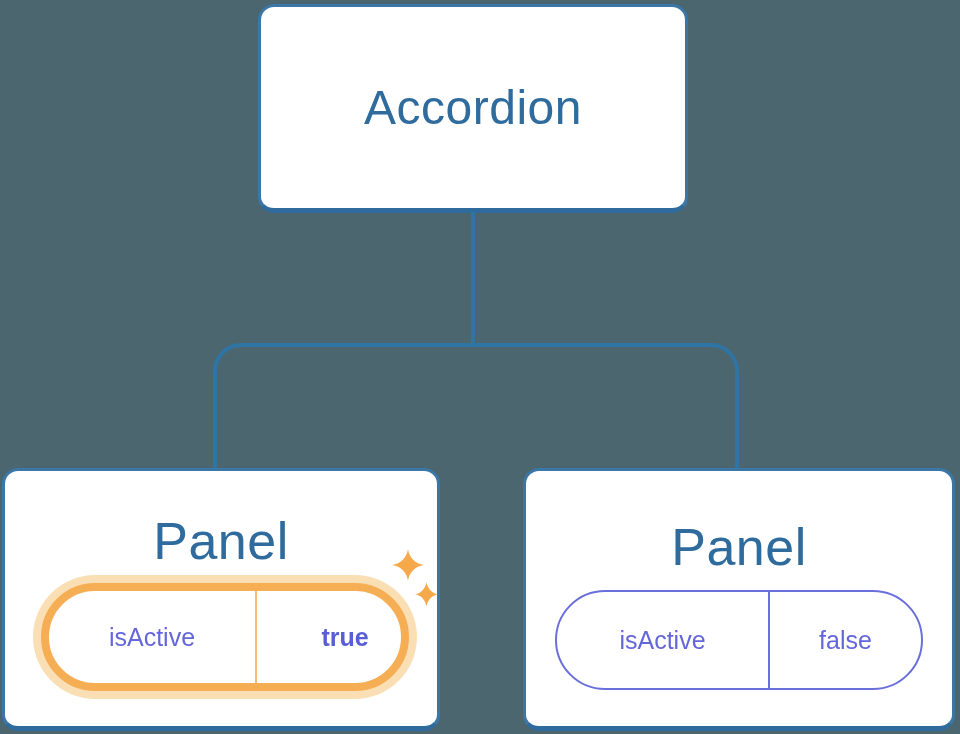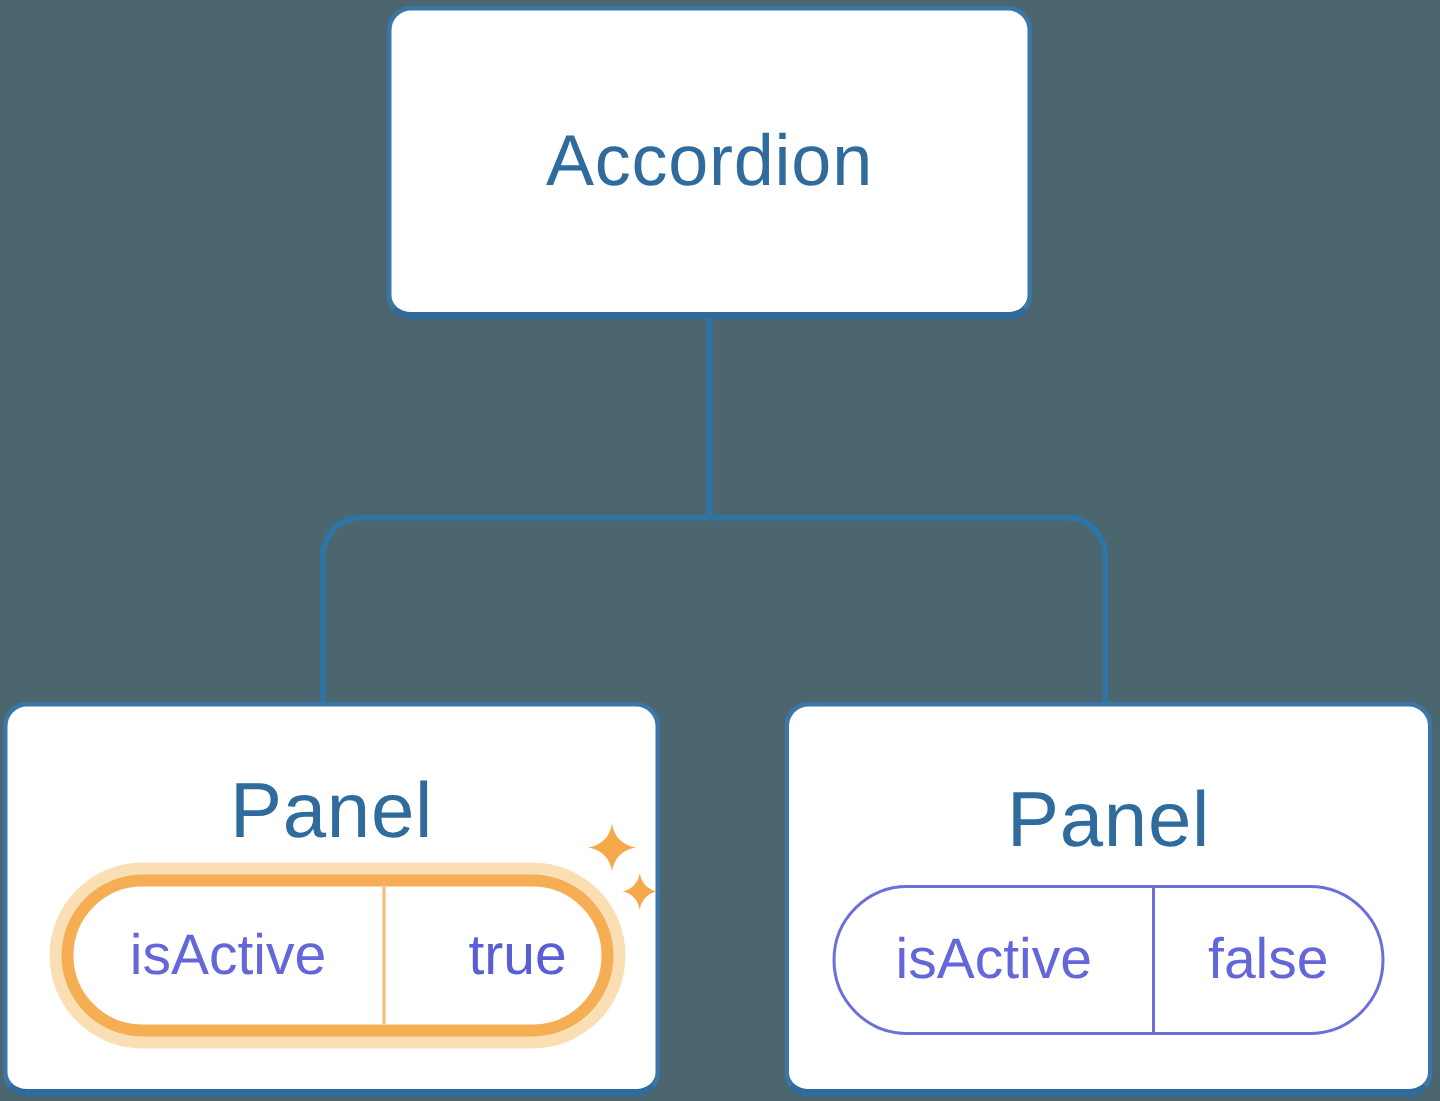--- a/index.html
+++ b/index.html
@@ -67,27 +67,27 @@
     left: 36px; top: 112px; width: 368px; height: 108px;
     border: 8px solid #F6AE55;
     box-shadow: 0 0 0 8px #FBDFB4;
   }
   .pill-inactive {
     left: 29px; top: 119px; width: 368px; height: 100px;
     border: 2px solid #6A6FDB;
   }
   .cell {
     display: flex; align-items: center; justify-content: center;
-    font-size: 38px; font-weight: 500; color: #6467DA;
+    font-size: 25px; font-weight: 500; color: #6467DA;
   }
   .cell-key { flex: 0 0 206px; }
   .pill-active  .cell-key { border-right: 2px solid #F5BC72; }
   .pill-inactive .cell-key { flex-basis: 211px; border-right: 2px solid #6A6FDB; }
   .cell-val { flex: 1; }
-  .pill-active .cell-val { font-weight: 400; color: #585ED6; padding-left: 32px; }
+  .pill-active .cell-val { font-weight: 700; color: #585ED6; padding-left: 32px; }
 
   
   .sparkle { position: absolute; left: 387px; top: 78px; }
 </style>
 </head>
 <body>
 
 <div class="stage">
 
   <div class="node root-node">

